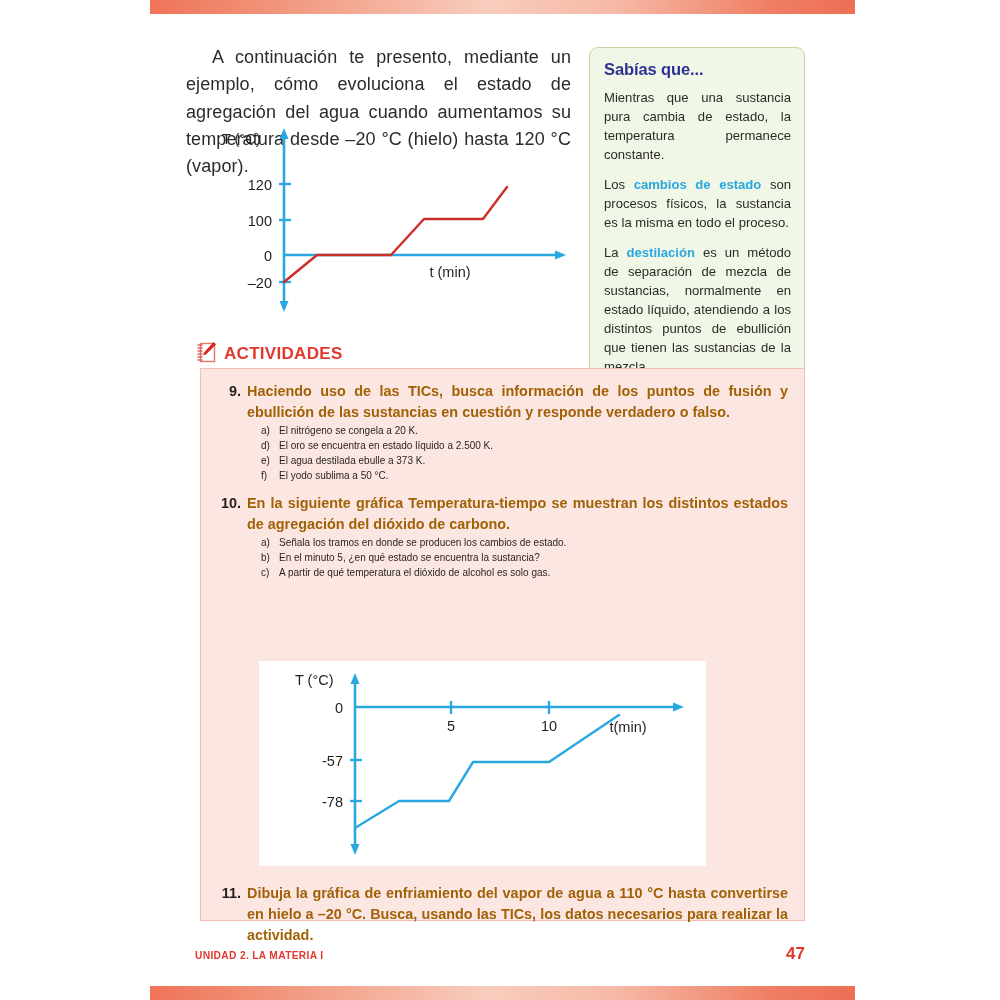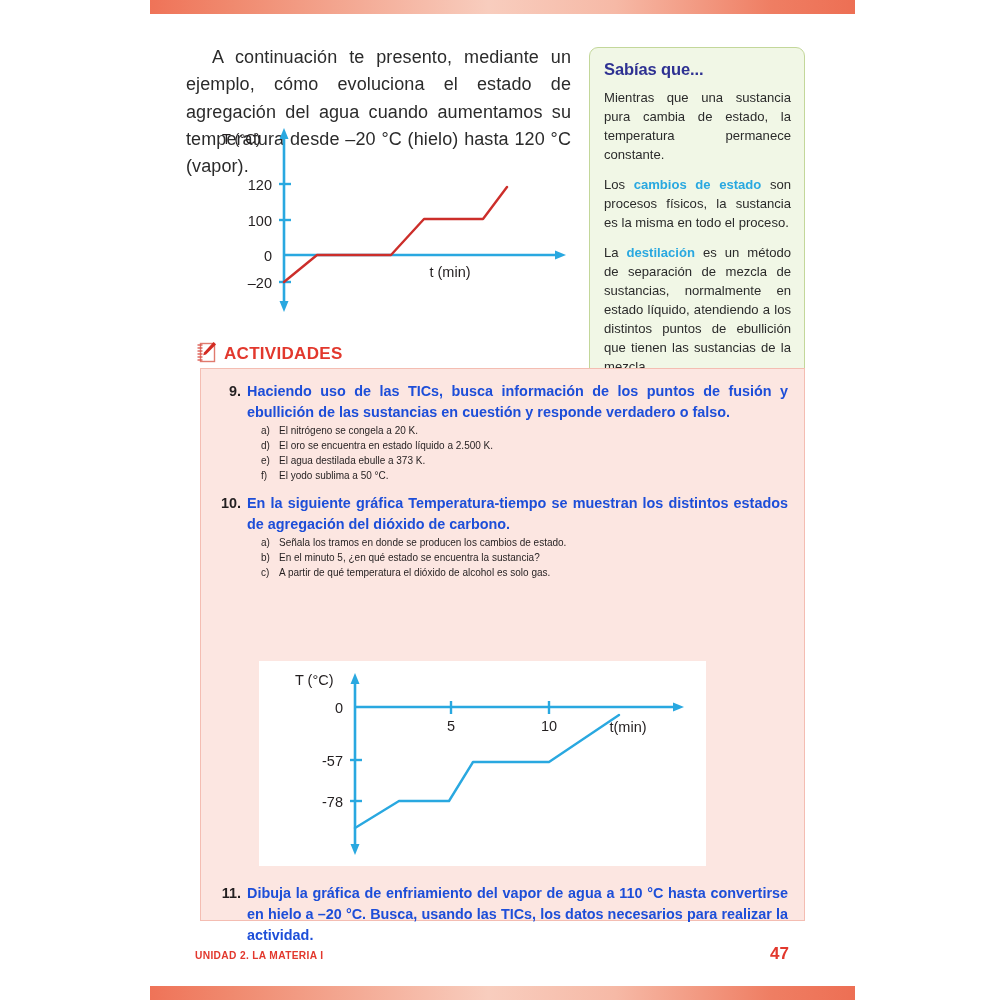--- a/index.html
+++ b/index.html
@@ -120,21 +120,21 @@
     font-size: 14.4px;
     font-weight: bold;
     color: #231f20;
     line-height: 1.46;
   }
   .act-body { flex: 1 1 auto; }
   .act-stem {
     font-size: 14.4px;
     font-weight: bold;
     line-height: 1.46;
-    color: #1d4ed8;
+    color: #a16207;
     text-align: justify;
   }
   .act-sub {
     font-size: 10px;
     line-height: 1.5;
     color: #231f20;
     padding-left: 14px;
   }
   .act-sub .lbl { display: inline-block; min-width: 18px; }
 
@@ -168,21 +168,21 @@
     font-size: 10.2px;
     font-weight: bold;
     color: #e2382d;
     letter-spacing: .35px;
   }
   .footer-right {
     position: absolute;
     left: 770px;
     top: 944px;
     width: 35px;
-    text-align: left;
+    text-align: right;
     font-size: 17px;
     font-weight: bold;
     color: #e2382d;
   }
 </style>
 </head>
 <body>
 
 <div class="page-bar top"></div>
 <div class="page-bar bottom"></div>

